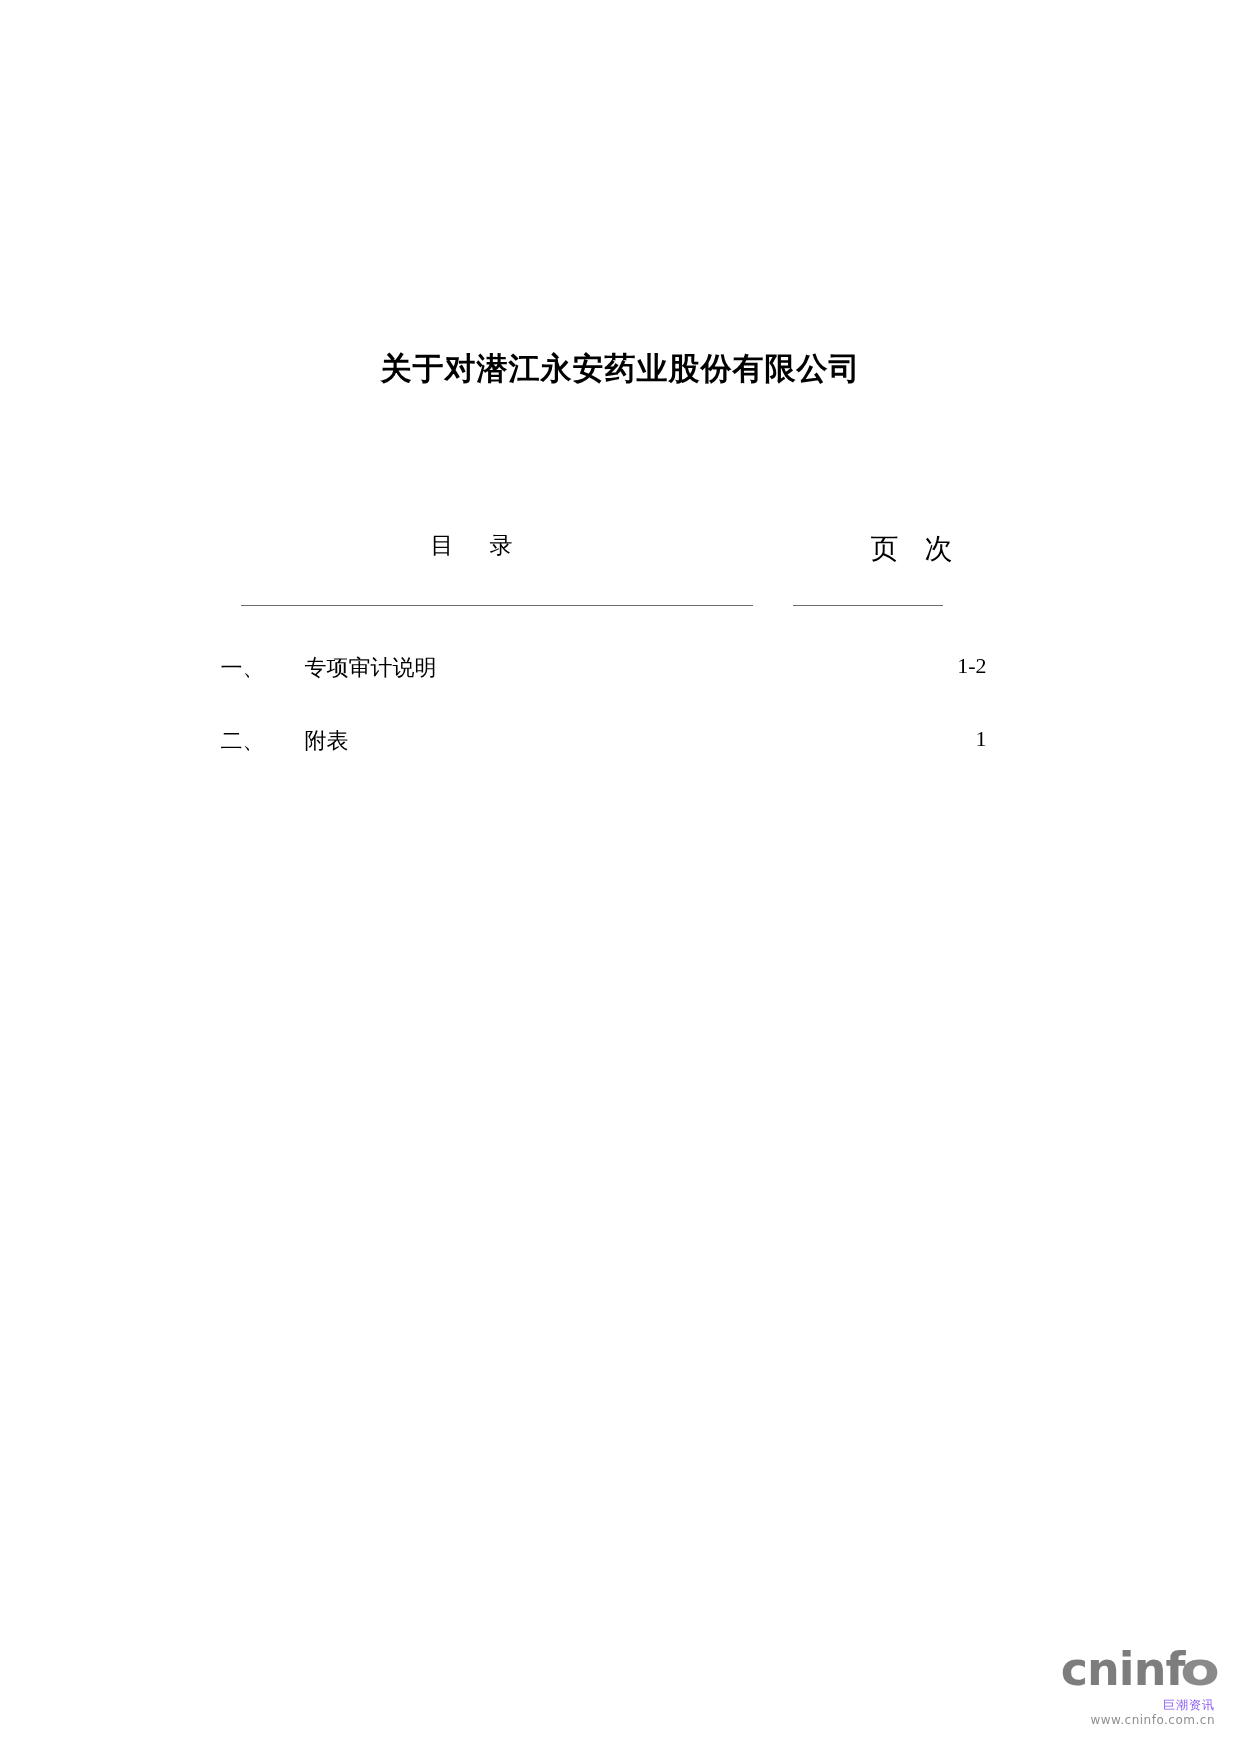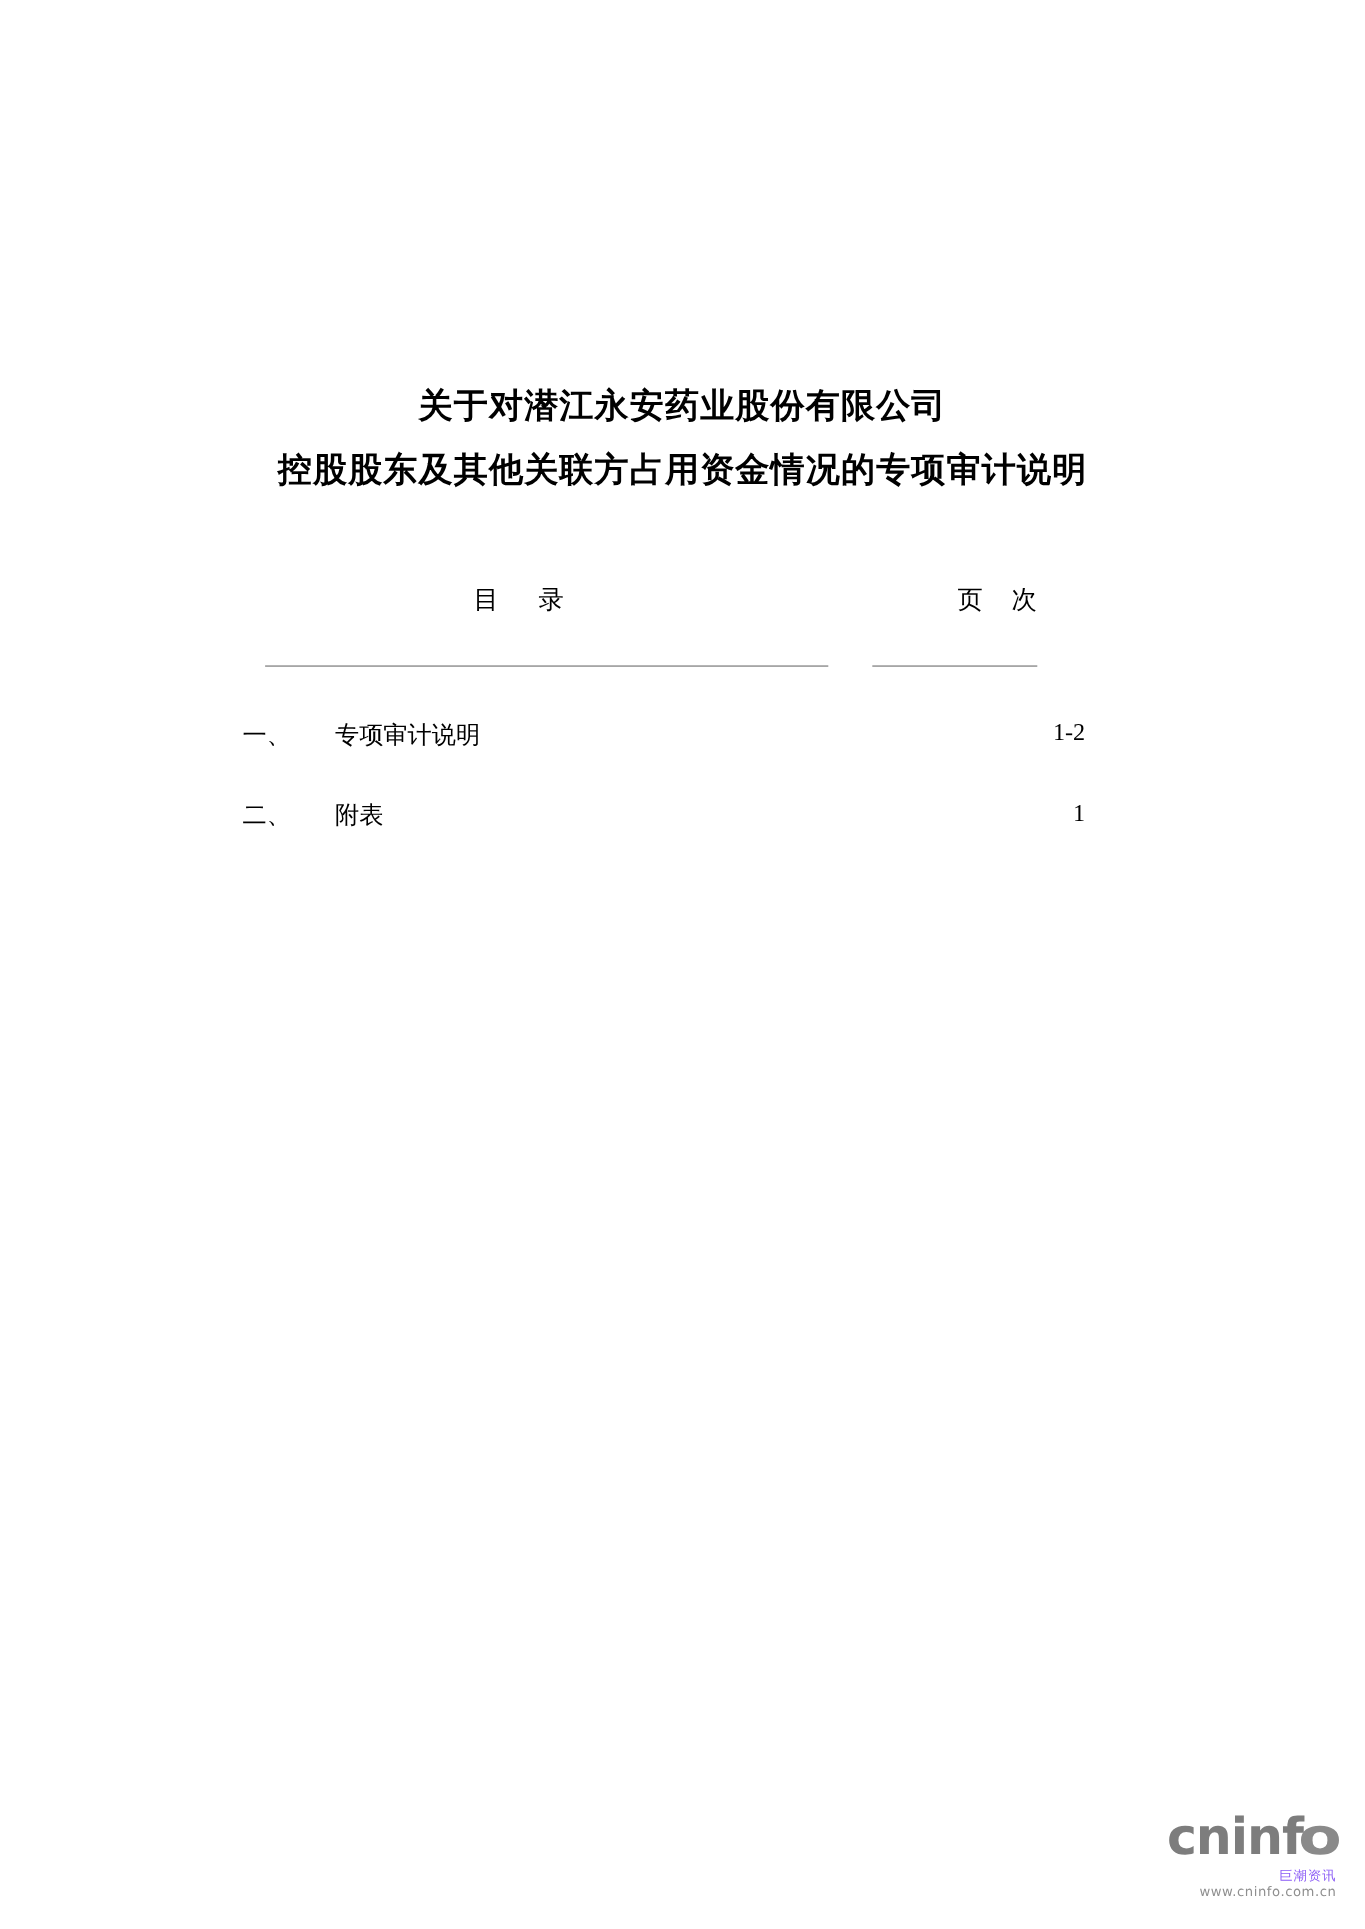--- a/index.html
+++ b/index.html
@@ -49,21 +49,21 @@
     position: absolute;
     left: 190px;
     top: 0;
     font-size: 23px;
     letter-spacing: 36px;
   }
   .toc-head-right {
     position: absolute;
     left: 630px;
     top: 0;
-    font-size: 23px;
+    font-size: 28px;
     letter-spacing: 26px;
   }
   .rules {
     position: absolute;
     top: 605px;
     left: 0;
     width: 1241px;
   }
   .rules-inner {
     position: relative;
@@ -152,21 +152,20 @@
     text-align: right;
   }
 </style>
 </head>
 <body>
 
 <div class="page">
 
   <div class="title-block">
     <div class="title-line">关于对潜江永安药业股份有限公司</div>
-    <div class="title-line">控股股东及其他关联方占用资金情况的专项审计说明</div>
   </div>
 
   <div class="toc-header">
     <div class="toc-header-inner">
       <div class="toc-head-left">目录</div>
       <div class="toc-head-right">页次</div>
     </div>
   </div>
 
   <div class="rules">

